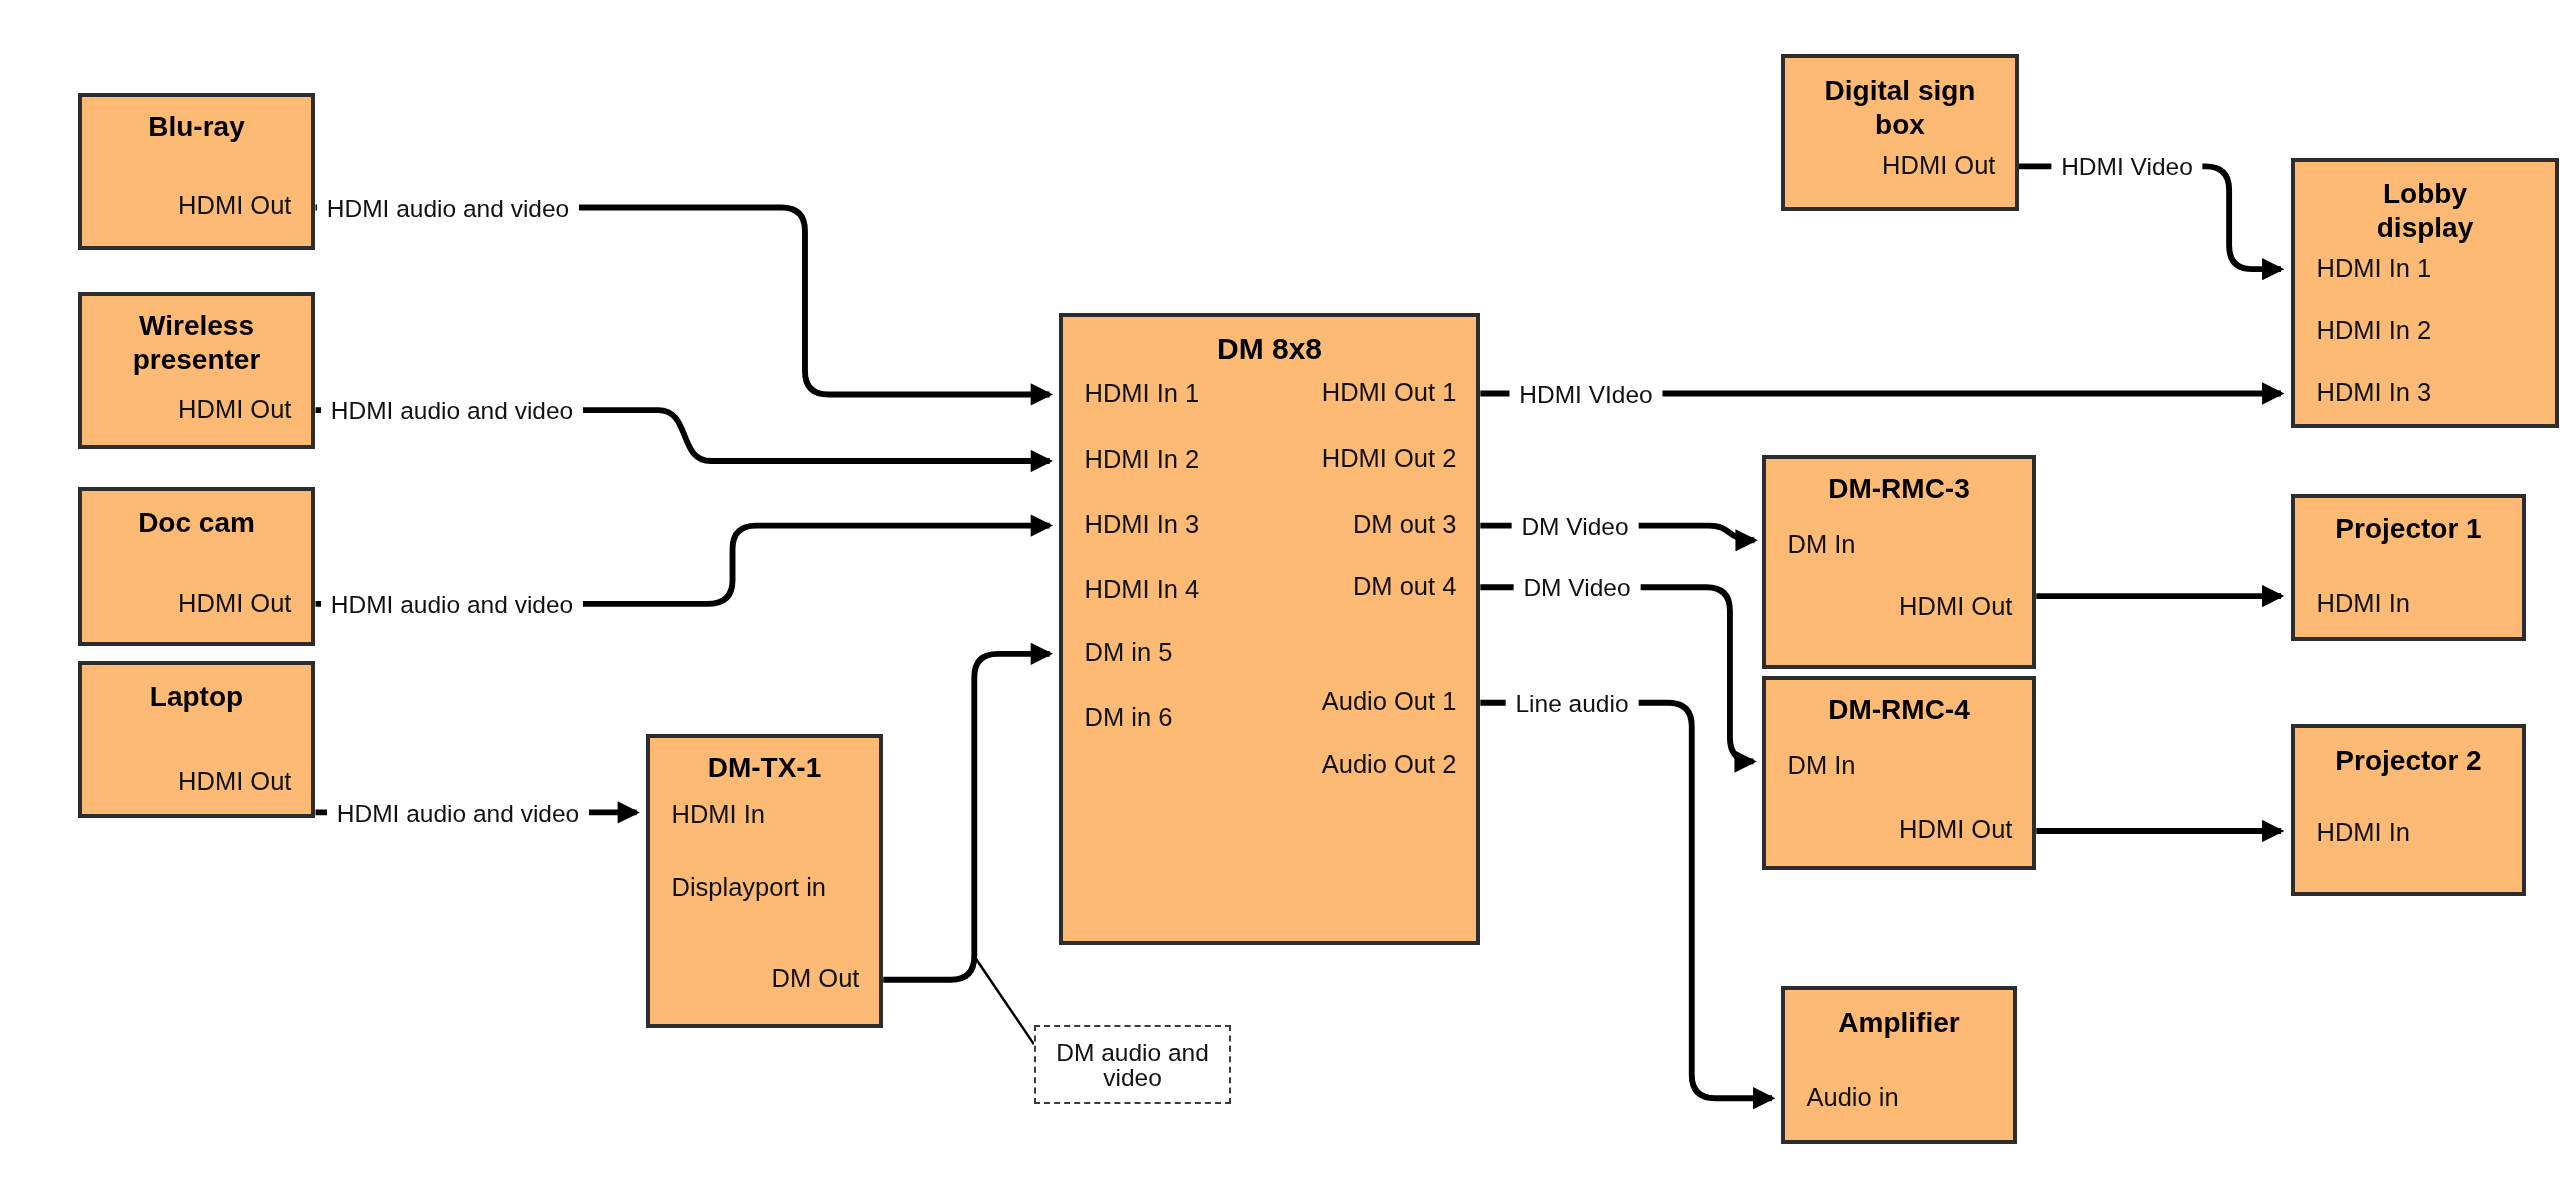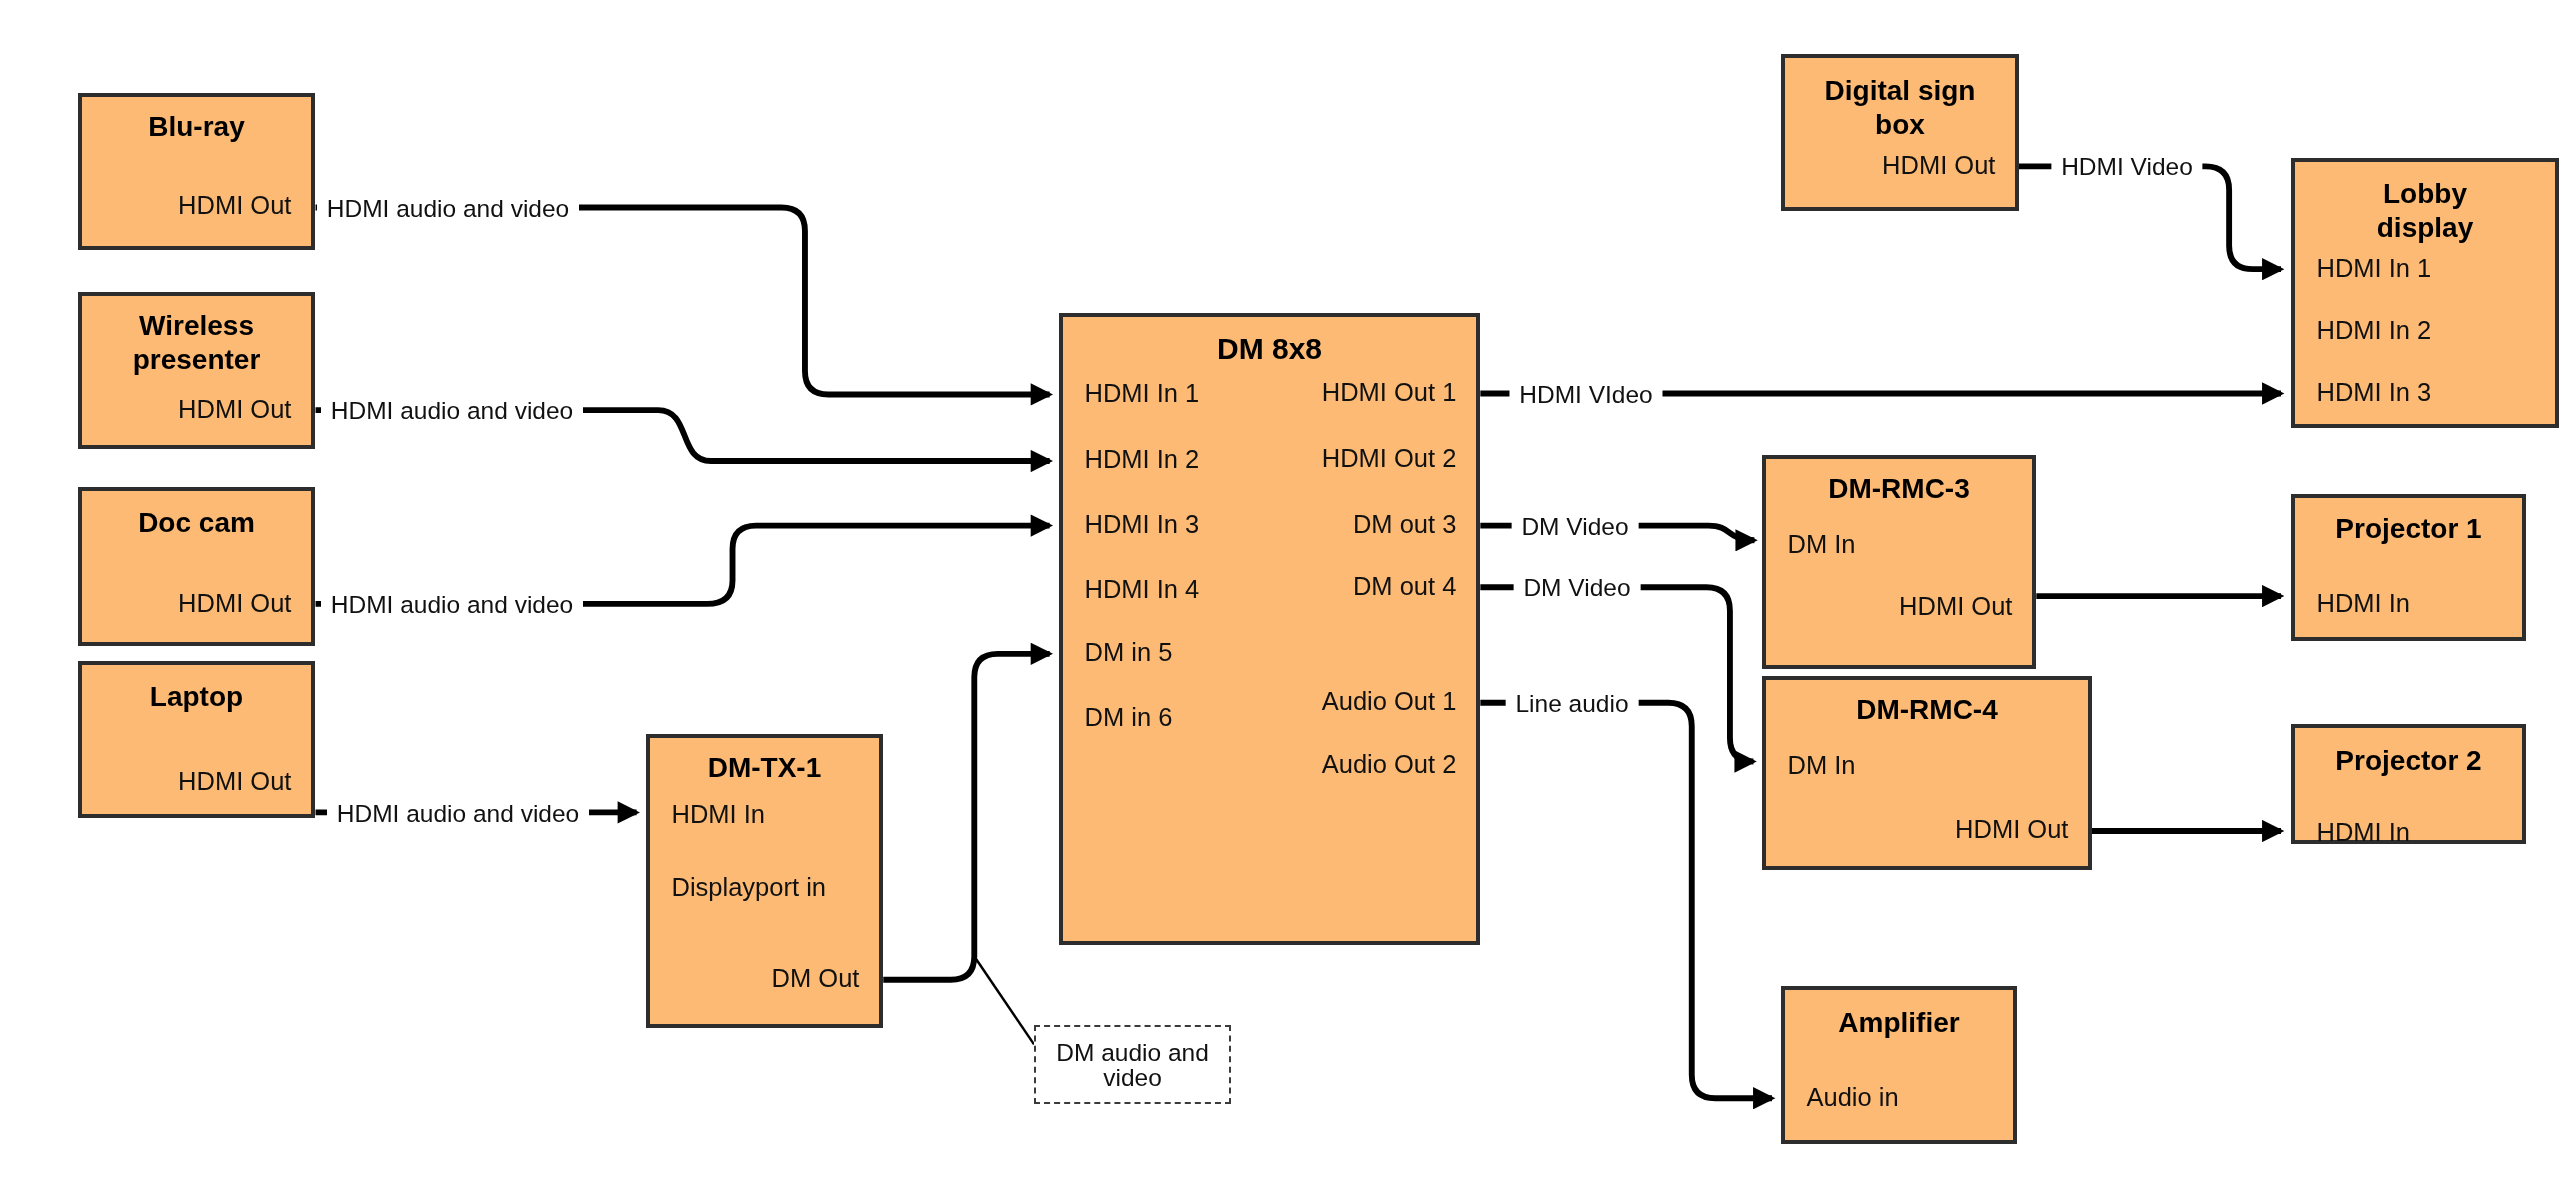--- a/index.html
+++ b/index.html
@@ -106,27 +106,27 @@
     <div class="node-title" style="top:12.7px;">DM-RMC-3</div>
     <div class="port pleft" style="top:70px;">DM In</div>
     <div class="port pright" style="top:132px;">HDMI Out</div>
   </div>
 
   <div class="node" style="left:2291px;top:494px;width:235px;height:147px;">
     <div class="node-title" style="top:13.7px;">Projector 1</div>
     <div class="port pleft" style="top:90px;">HDMI In</div>
   </div>
 
-  <div class="node" style="left:1762px;top:676px;width:330px;height:194px;">
+  <div class="node" style="left:1762px;top:676px;width:274px;height:194px;">
     <div class="node-title" style="top:12.7px;">DM-RMC-4</div>
     <div class="port pleft" style="top:70px;">DM In</div>
     <div class="port pright" style="top:134px;">HDMI Out</div>
   </div>
 
-  <div class="node" style="left:2291px;top:724px;width:235px;height:120px;">
+  <div class="node" style="left:2291px;top:724px;width:235px;height:172px;">
     <div class="node-title" style="top:15.7px;">Projector 2</div>
     <div class="port pleft" style="top:89px;">HDMI In</div>
   </div>
 
   <div class="node" style="left:1781px;top:986px;width:236px;height:158px;">
     <div class="node-title" style="top:15.7px;">Amplifier</div>
     <div class="port pleft" style="top:92px;">Audio in</div>
   </div>
 
   <div class="edge-label" style="left:448px;top:208px;">HDMI audio and video</div>

